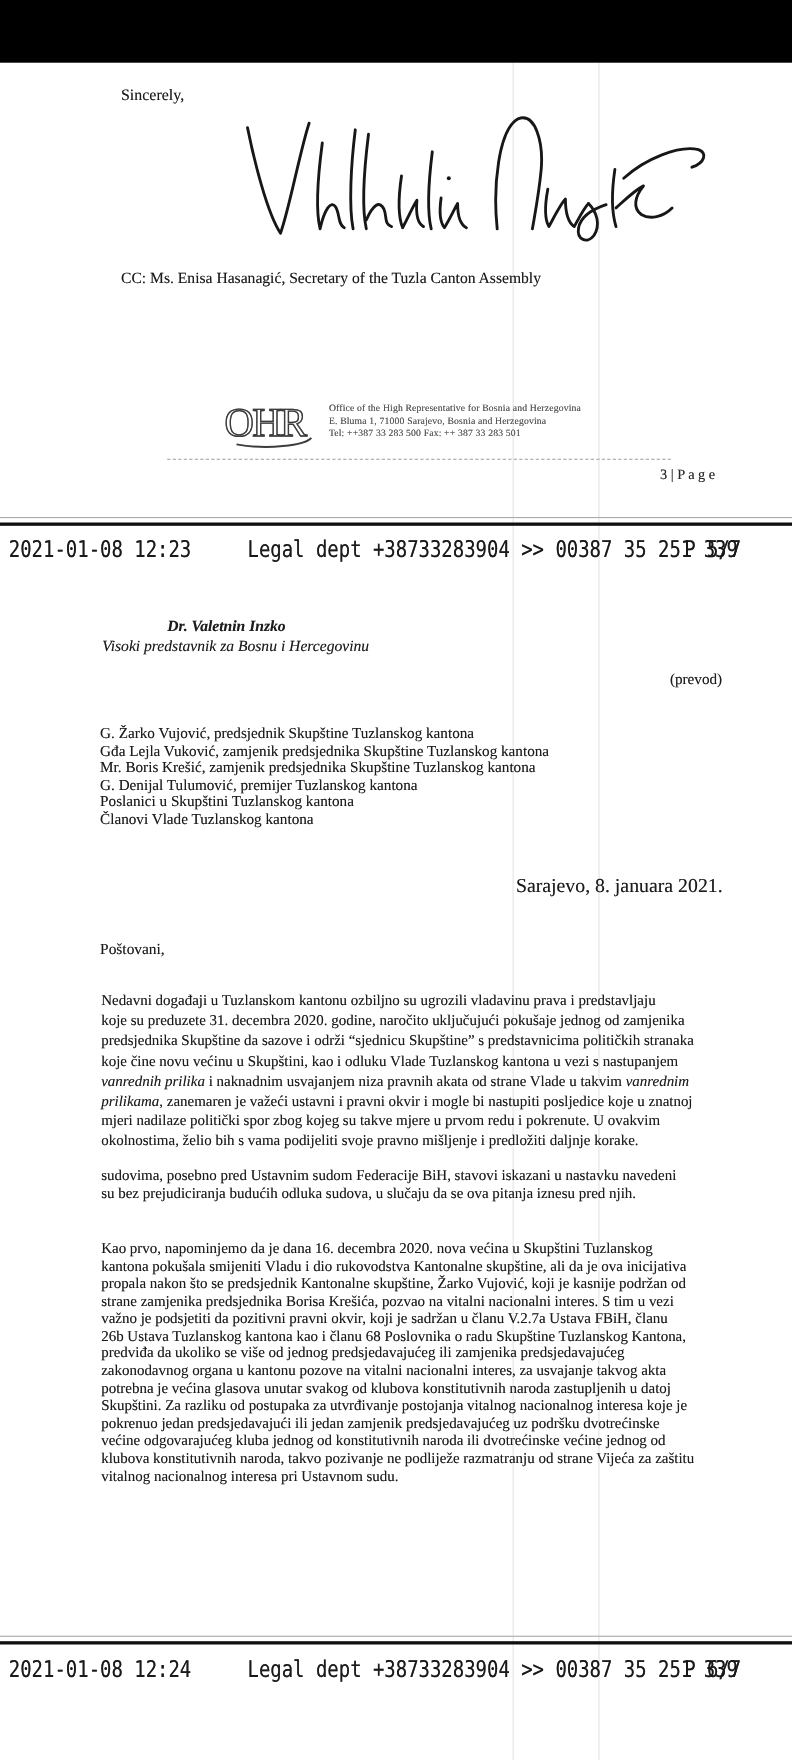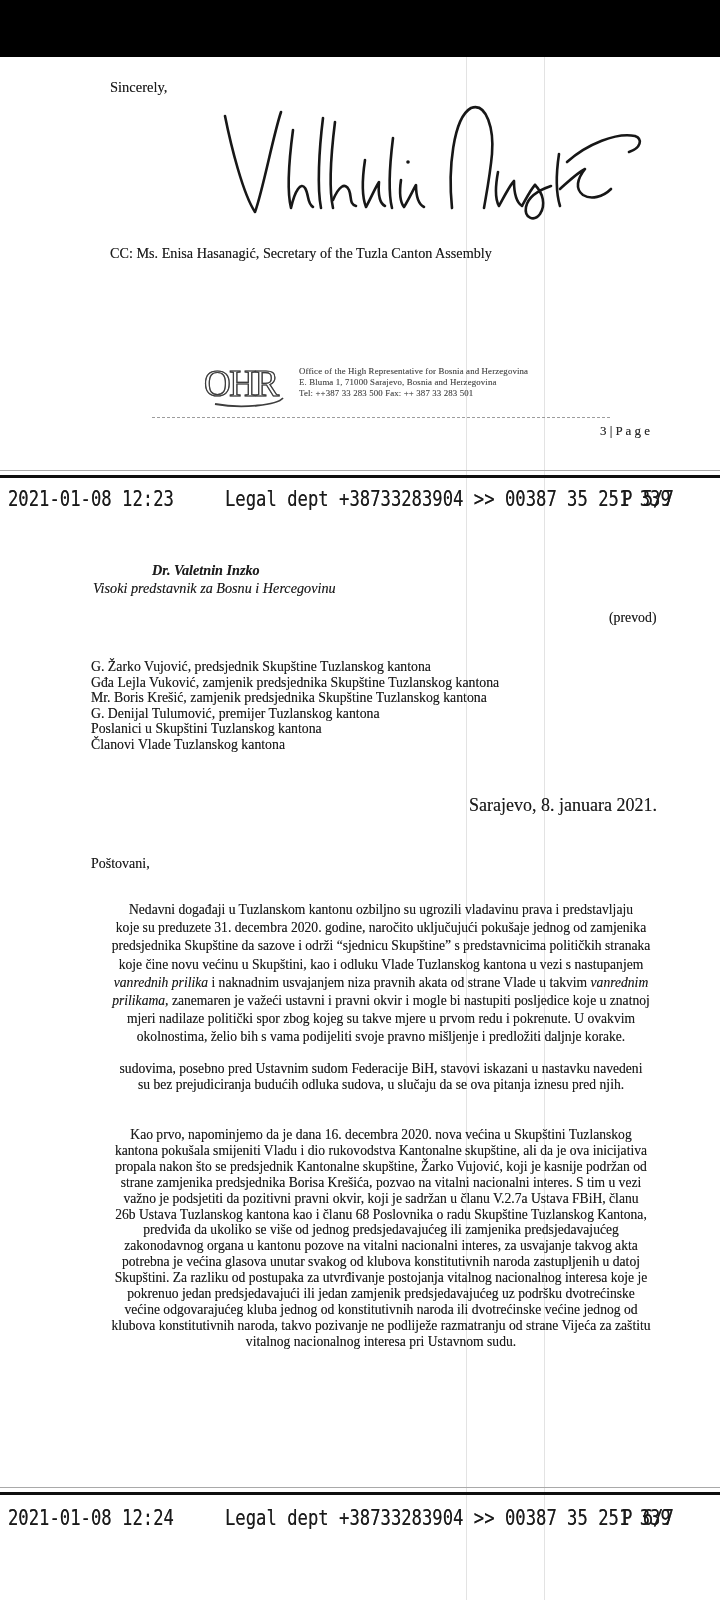--- a/index.html
+++ b/index.html
@@ -48,21 +48,21 @@
   .translation-note { position:absolute; left:585px; top:610px; font-size:13.8px;margin-left:24px; }
 
   .recipients { position:absolute; left:91px; top:659px; font-size:13.8px; line-height:15.5px; }
   .dateline   { position:absolute; left:422px; top:795px; font-size:18px;margin-left:47px; }
   .salutation { position:absolute; left:91px; top:856px; font-size:14px; }
 
   .para { position:absolute; left:92px; width:578px; font-size:13.6px; }
   .para1 { top:901px;  line-height:18.2px; }
   .para2 { top:1061px; line-height:16.4px; }
   .para3 { top:1127px; line-height:15.9px; }
-  .pline { white-space:nowrap;text-align:center; }
+  .pline { white-space:nowrap; }
 </style>
 </head>
 <body>
 
 <div class="screen">
 
   <div class="topbar"></div>
   <div class="vline vline1"></div>
   <div class="vline vline2"></div>
 

